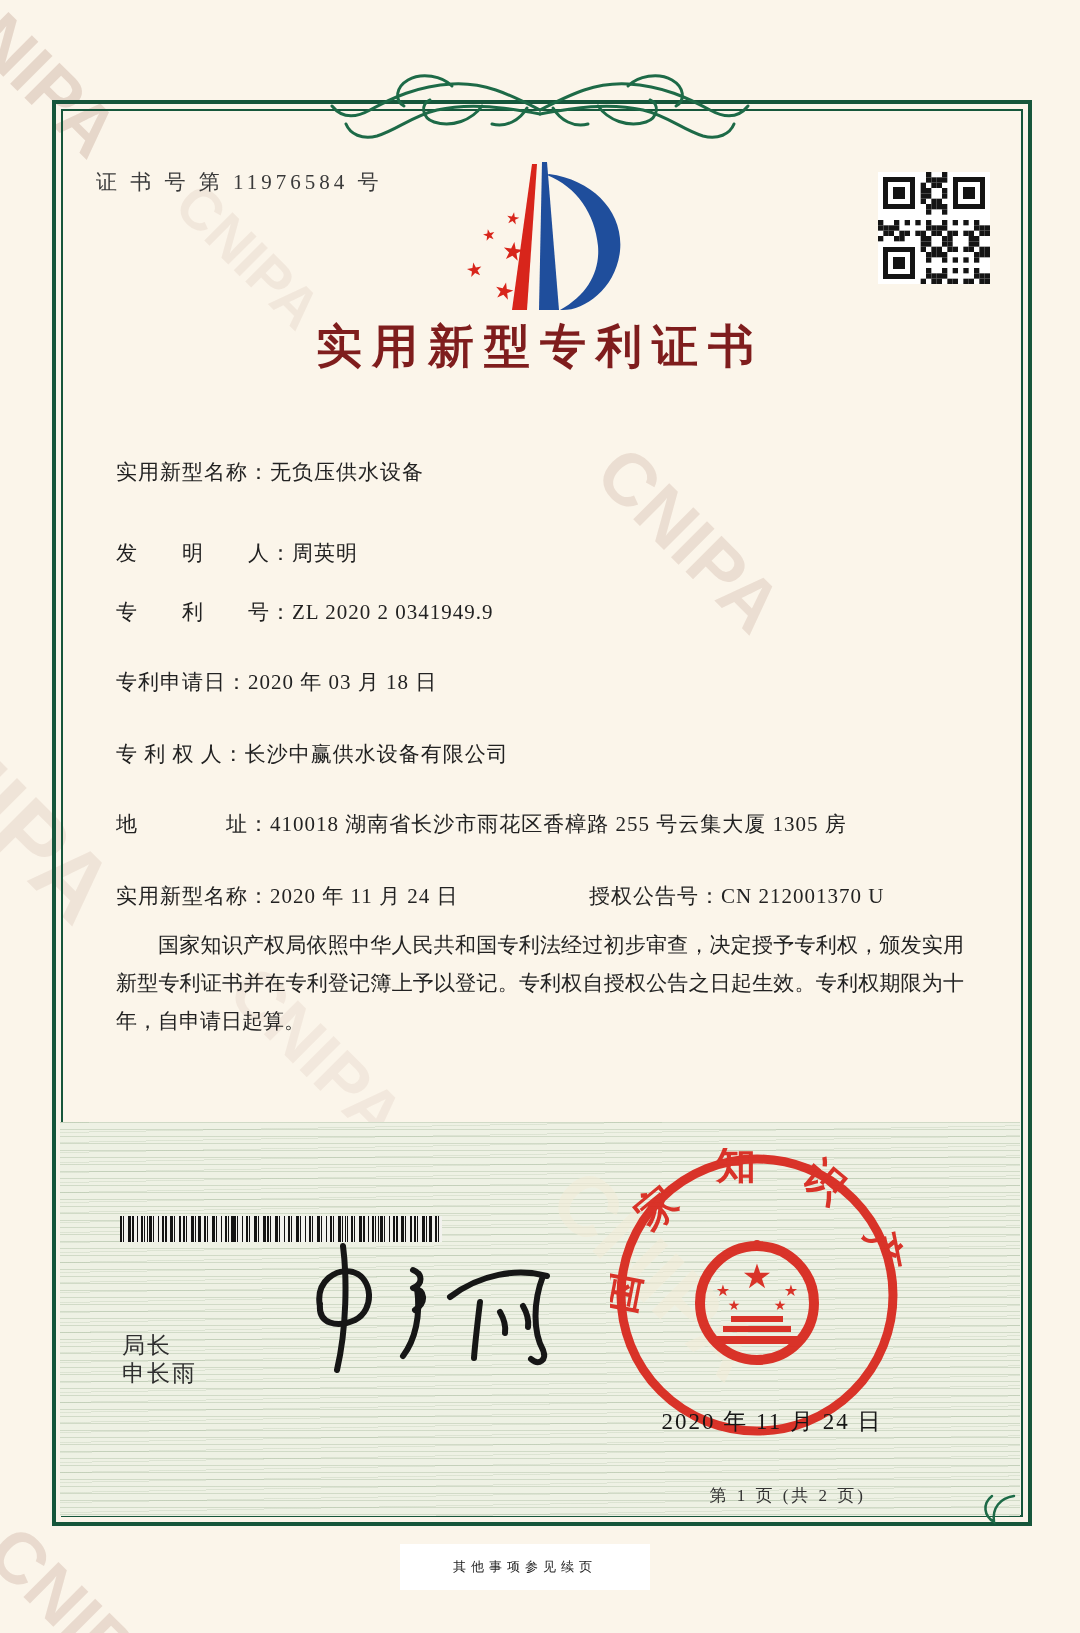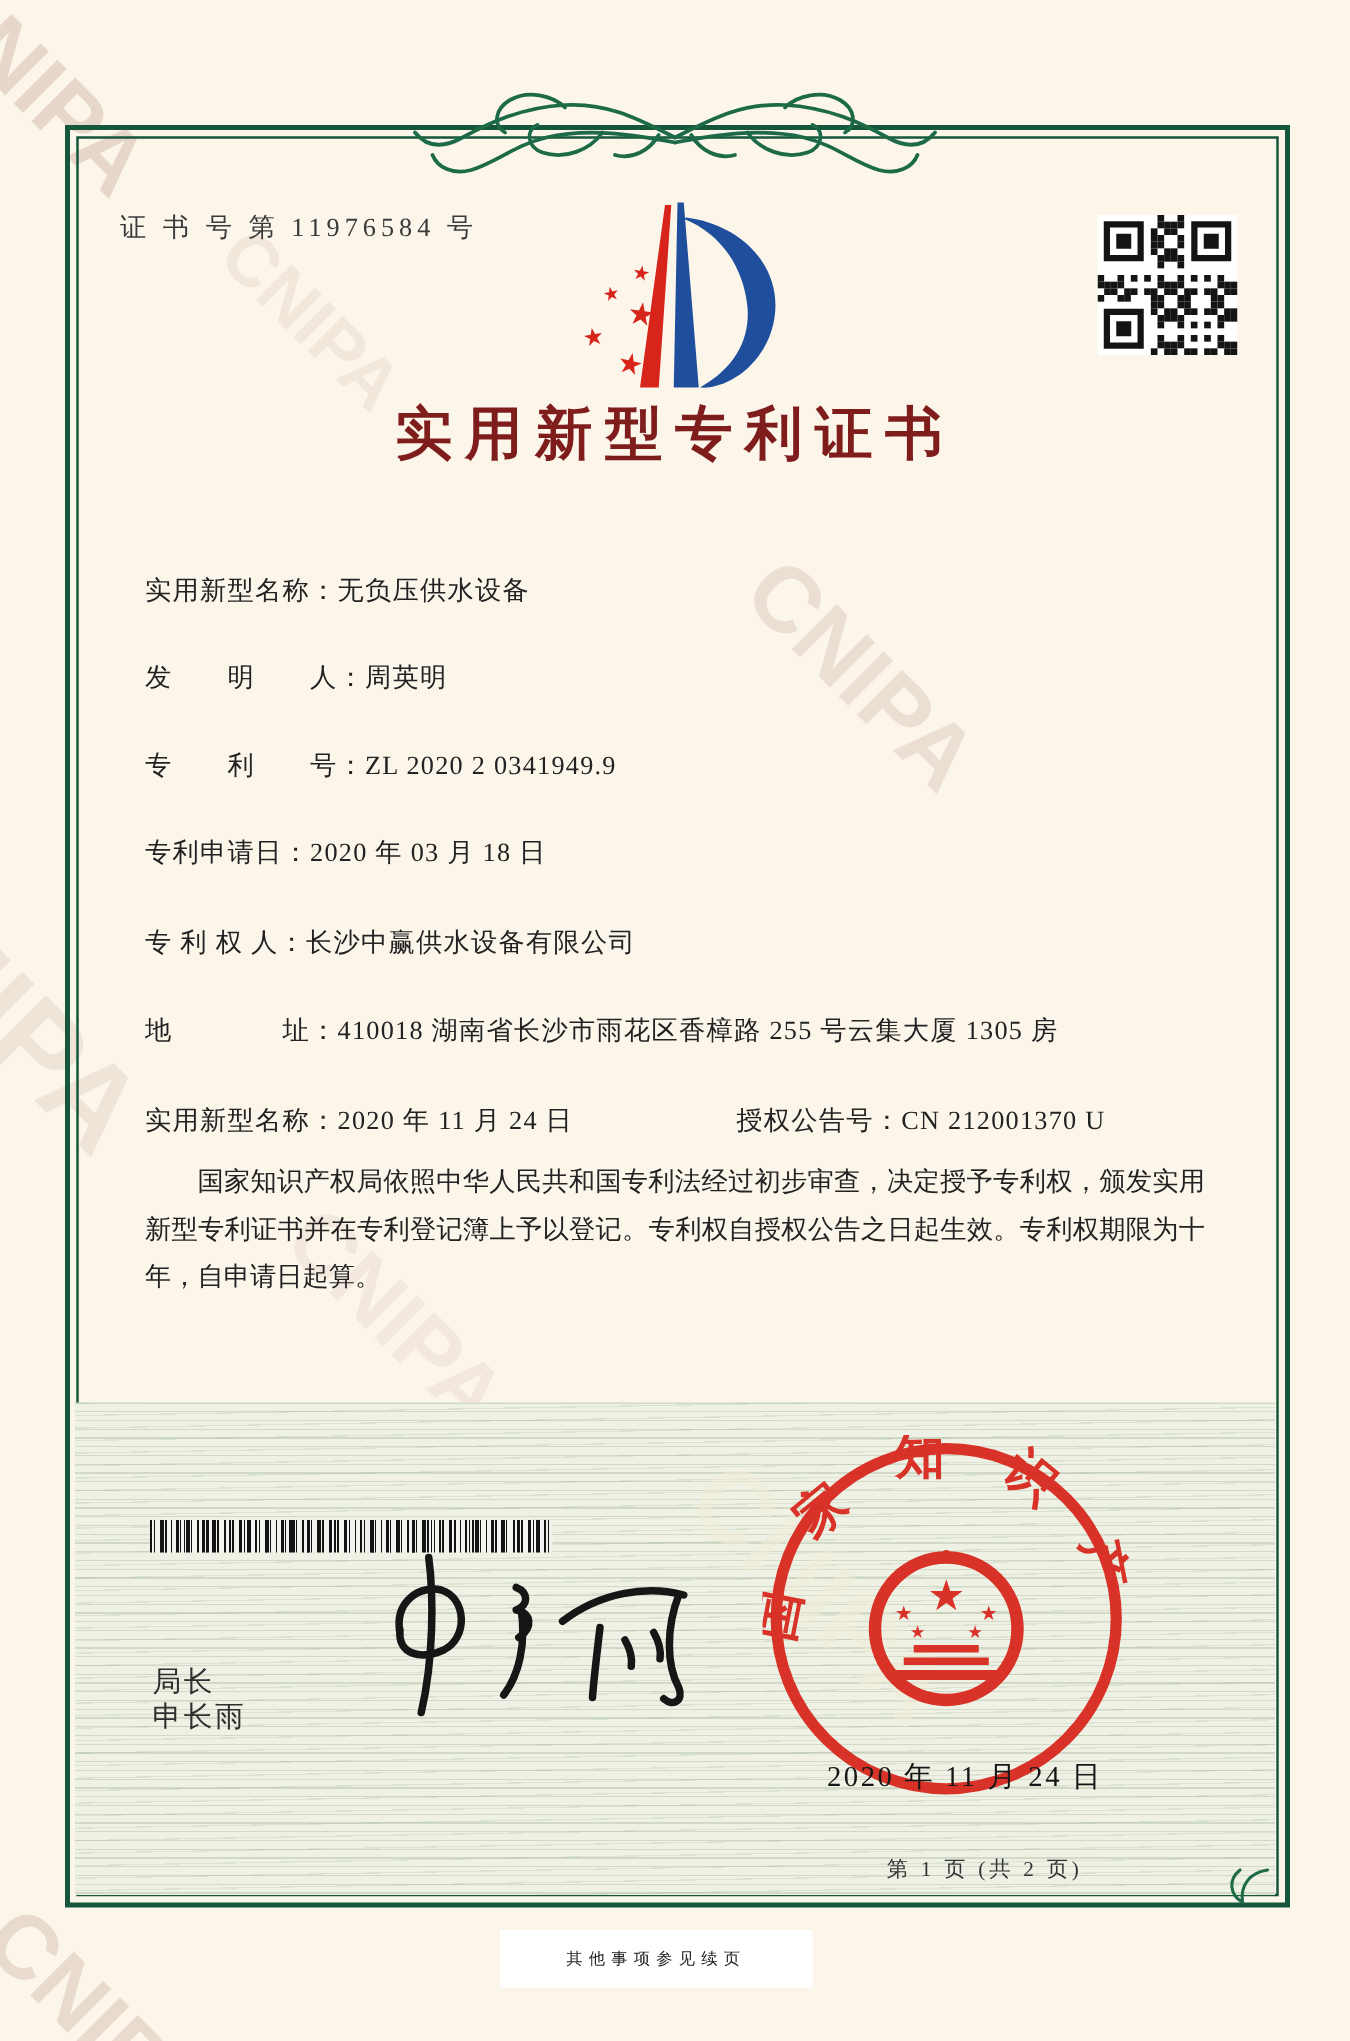--- a/index.html
+++ b/index.html
@@ -216,21 +216,21 @@
     <rect x="74.66666666666666" y="106.66666666666666" width="5.333333333333333" height="5.333333333333333"></rect>
     <rect x="85.33333333333333" y="106.66666666666666" width="5.333333333333333" height="5.333333333333333"></rect>
     <rect x="90.66666666666666" y="106.66666666666666" width="5.333333333333333" height="5.333333333333333"></rect>
     <rect x="101.33333333333333" y="106.66666666666666" width="5.333333333333333" height="5.333333333333333"></rect>
     <rect x="106.66666666666666" y="106.66666666666666" width="5.333333333333333" height="5.333333333333333"></rect>
   </svg>
 
 <div class="abs title">实用新型专利证书</div>
 
 <div class="abs field" style="top:458px;"><span>实用新型名称：</span><span>无负压供水设备</span></div>
-<div class="abs field" style="top:528px;"><span>发　　明　　人：</span><span>周英明</span></div>
+<div class="abs field" style="top:539px;"><span>发　　明　　人：</span><span>周英明</span></div>
 <div class="abs field" style="top:598px;font-family:Liberation Serif, serif;"><span>专　　利　　号：</span><span>ZL 2020 2 0341949.9</span></div>
 <div class="abs field" style="top:668px;"><span>专利申请日：</span><span>2020 年 03 月 18 日</span></div>
 <div class="abs field" style="top:740px;"><span>专 利 权 人：</span><span>长沙中赢供水设备有限公司</span></div>
 <div class="abs field" style="top:810px;"><span>地　　　　址：</span><span>410018 湖南省长沙市雨花区香樟路 255 号云集大厦 1305 房</span></div>
 <div class="abs field" style="top:882px;">
   <span>实用新型名称：</span><span>2020 年 11 月 24 日</span>
   <span style="display:inline-block;width:118px;"></span>
   <span>授权公告号：</span><span>CN 212001370 U</span>
 </div>
 

